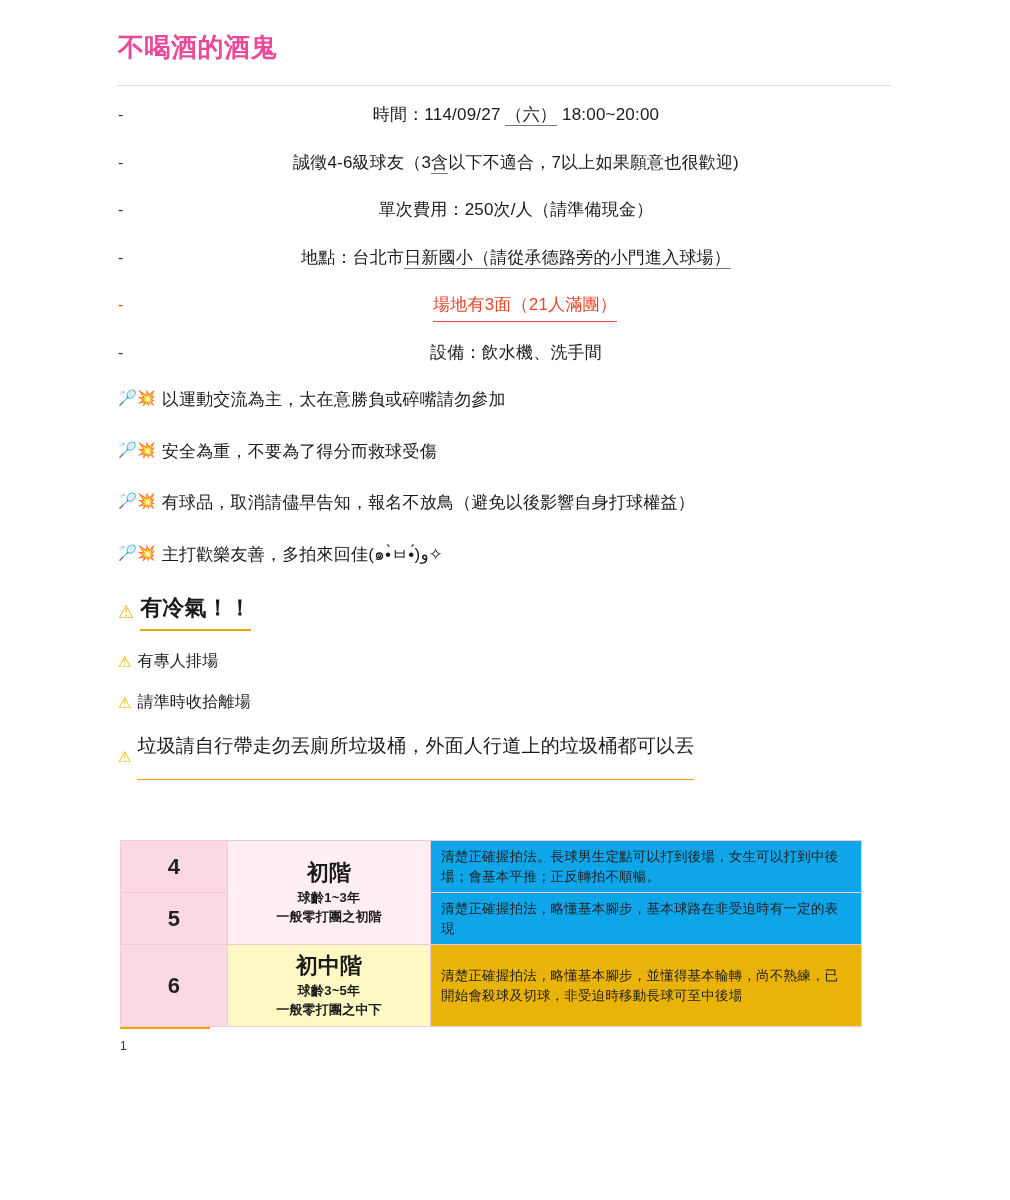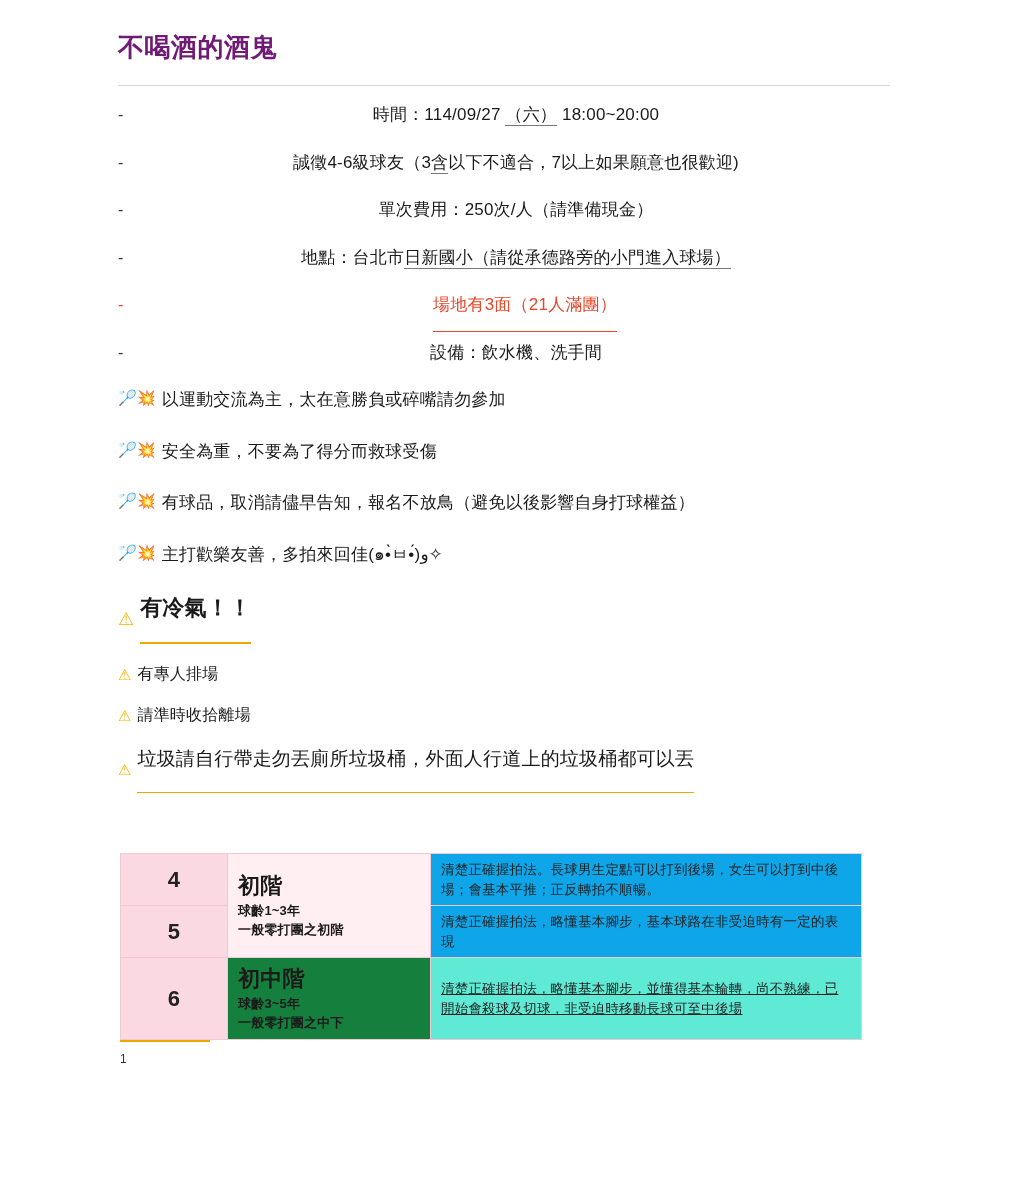--- a/index.html
+++ b/index.html
@@ -18,21 +18,21 @@
   .page {
     padding: 22px 118px 0 118px;
     box-sizing: border-box;
     width: 1010px;
   }
   .doc-title {
     font-size: 26px;
     font-weight: 700;
     letter-spacing: 0.5px;
     margin: 8px 0 20px 0;
-    color: #701a75;
+    color: #ec4899;
   }
   .divider {
     border-top: 1px solid #d9d9d9;
     margin: 0 0 16px 0;
     width: 772px;
   }
   .subtitle {
     font-size: 19px;
     font-weight: 500;
     margin: 10px 0 18px 0;
@@ -64,21 +64,21 @@
   .bullet-item.red .bullet-text,
   .bullet-item.red .bullet-dash {
     color: #e8462a;
   }
   .u-solid {
     border-bottom: 1px solid #777;
     padding-bottom: 1px;
   }
   .u-red {
     border-bottom: 1px solid #e8462a;
-    padding-bottom: 17px;
+    padding-bottom: 7px;
     margin-left: 18px;
   }
   .note-line {
     display: flex;
     align-items: flex-start;
     font-size: 17px;
     line-height: 1.5;
     margin: 0 0 26px 0;
     letter-spacing: 0.2px;
   }
@@ -98,21 +98,21 @@
     margin-right: 6px;
     font-size: 15px;
     color: #f5b400;
   }
   .warn-row.big .warn-icon { font-size: 18px; }
   .warn-text { font-size: 16px; letter-spacing: 0.2px; }
   .warn-row.big .warn-text {
     font-size: 22px;
     font-weight: 700;
     border-bottom: 2px solid #f0a500;
-    padding-bottom: 19px;
+    padding-bottom: 6px;
   }
   .warn-row.bold .warn-text {
     font-size: 19px;
     font-weight: 400;
     border-bottom: 1.5px solid #f0a500;
     padding-bottom: 20px;
   }
   .spacer-lg { height: 40px; }
   .level-table {
     border-collapse: collapse;
@@ -131,42 +131,43 @@
   td.lvl-num {
     width: 86px;
     text-align: center;
     font-size: 22px;
     font-weight: 700;
     background: #fbd9e2;
     color: #222;
   }
   td.lvl-name {
     width: 182px;
+    text-align: center;
     background: #ffeef2;
   }
   td.lvl-name.accent {
-    background: #15803d;
+    background: #fef9c3;
   }
   .lvl-name-main {
     font-size: 22px;
     font-weight: 700;
     display: block;
     line-height: 1.35;
   }
   .lvl-name-sub {
     font-size: 13px;
     display: block;
     line-height: 1.5;
     font-weight: 600;
   }
   td.lvl-desc {
     background: #0ea5e9;
     color: #222;
   }
-  td.lvl-desc.accent { background: #5eead4; text-decoration: underline; }
+  td.lvl-desc.accent { background: #eab308; }
   .underline-stub {
     width: 90px;
     border-bottom: 2px solid #f0a500;
     margin: 0 0 0 2px;
   }
   .footer-num {
     font-size: 12px;
     color: #333;
     margin: 10px 0 0 2px;
   }

